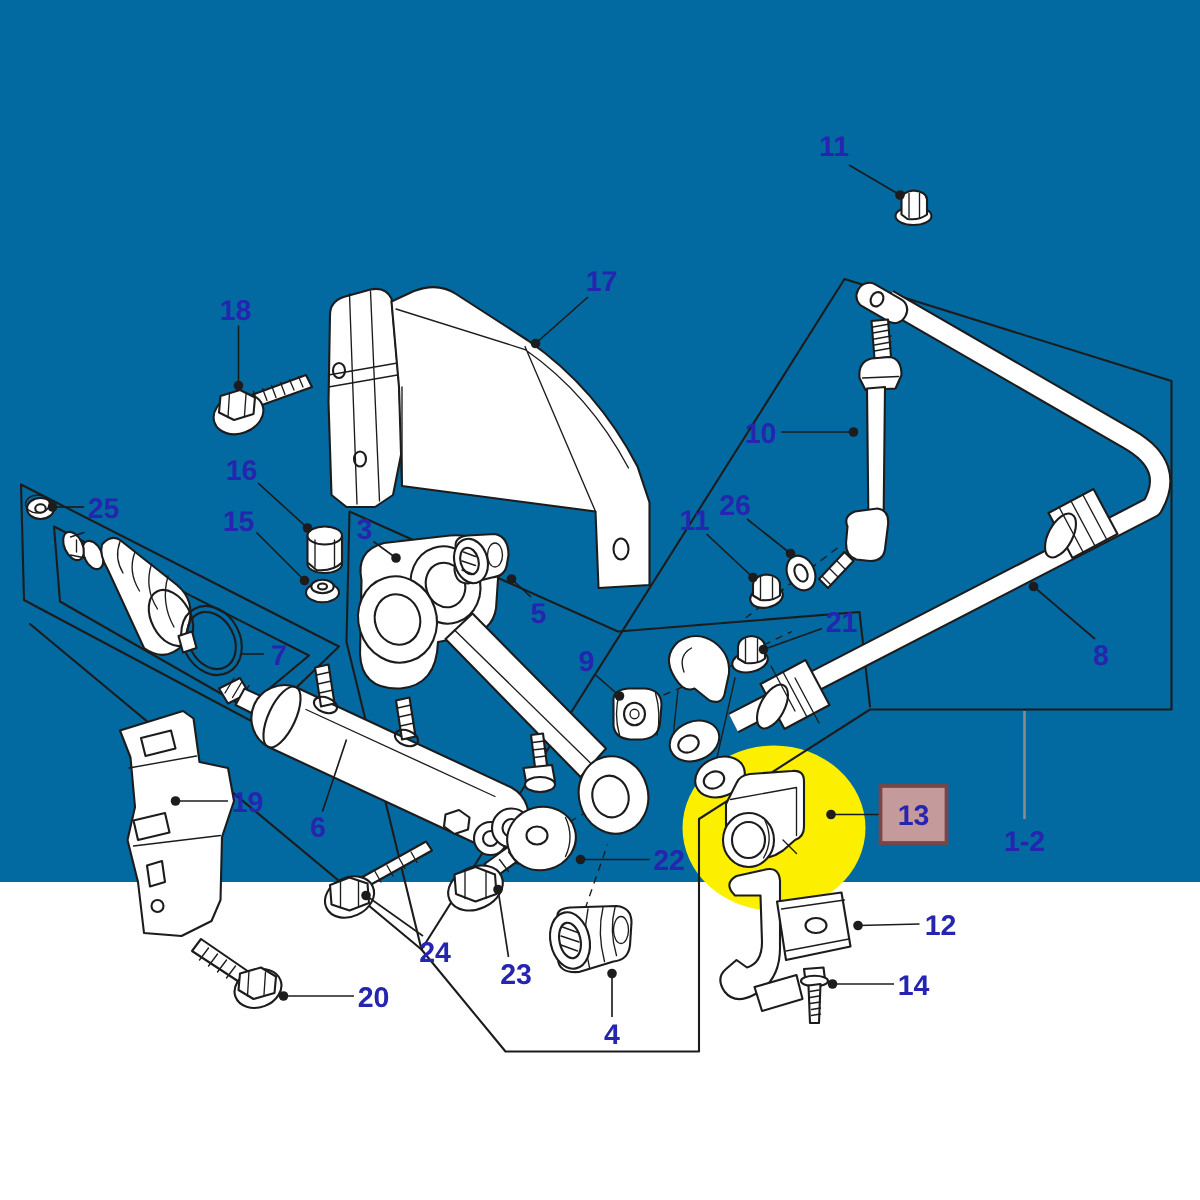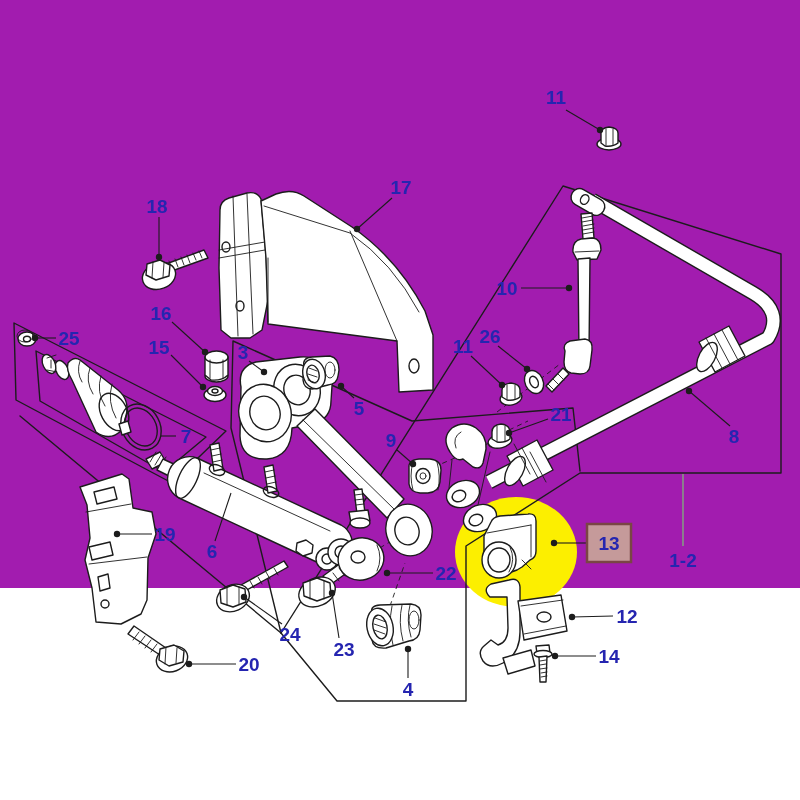--- a/index.html
+++ b/index.html
@@ -1,16 +1,16 @@
 <!DOCTYPE html>
 <html><head>
 <meta charset="utf-8">
 <style>
   html,body{margin:0;padding:0;background:#fff;width:800px;height:800px;overflow:hidden}
-  #stage{position:relative;width:800px;height:588px;background:#a21caf}
+  #stage{position:relative;width:800px;height:588px;background:#0369a1}
   svg{display:block}
   .ln{fill:none;stroke:#1c1c1c;stroke-width:1.4;stroke-linejoin:round;stroke-linecap:round}
   .wh{fill:#ffffff;stroke:#1c1c1c;stroke-width:1.4;stroke-linejoin:round;stroke-linecap:round}
   .thin{fill:none;stroke:#1c1c1c;stroke-width:.9;stroke-linecap:round}
   .dash{fill:none;stroke:#1c1c1c;stroke-width:.9;stroke-dasharray:5 4}
   .tubeA{fill:none;stroke:#1c1c1c;stroke-width:15;stroke-linejoin:round}
   .tubeB{fill:none;stroke:#fff;stroke-width:12.2;stroke-linejoin:round}
   text.lbl{font:bold 19px "Liberation Sans",sans-serif;cursor:pointer}
 </style>
 </head>

